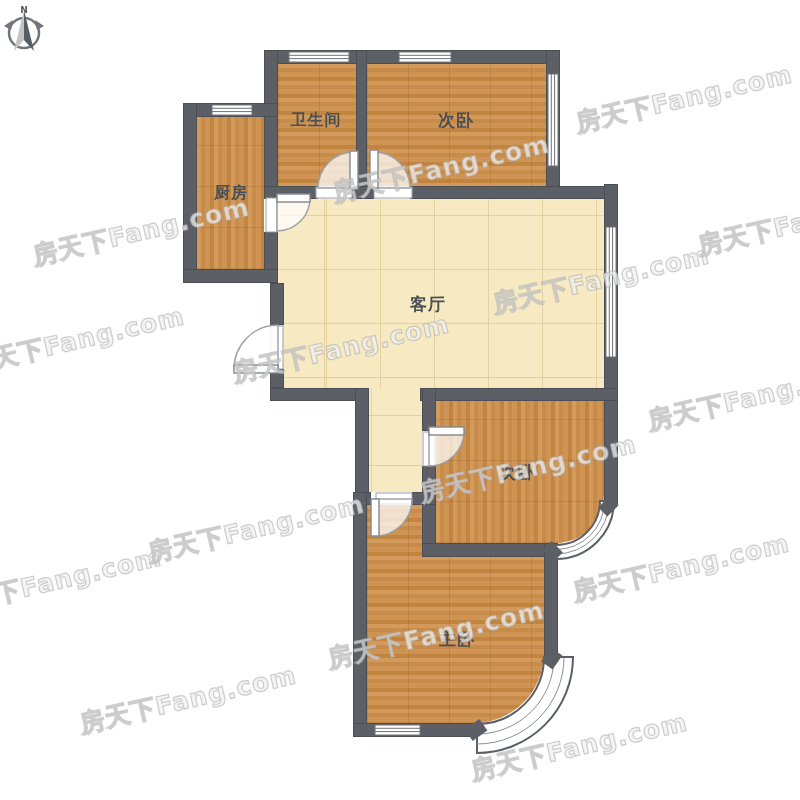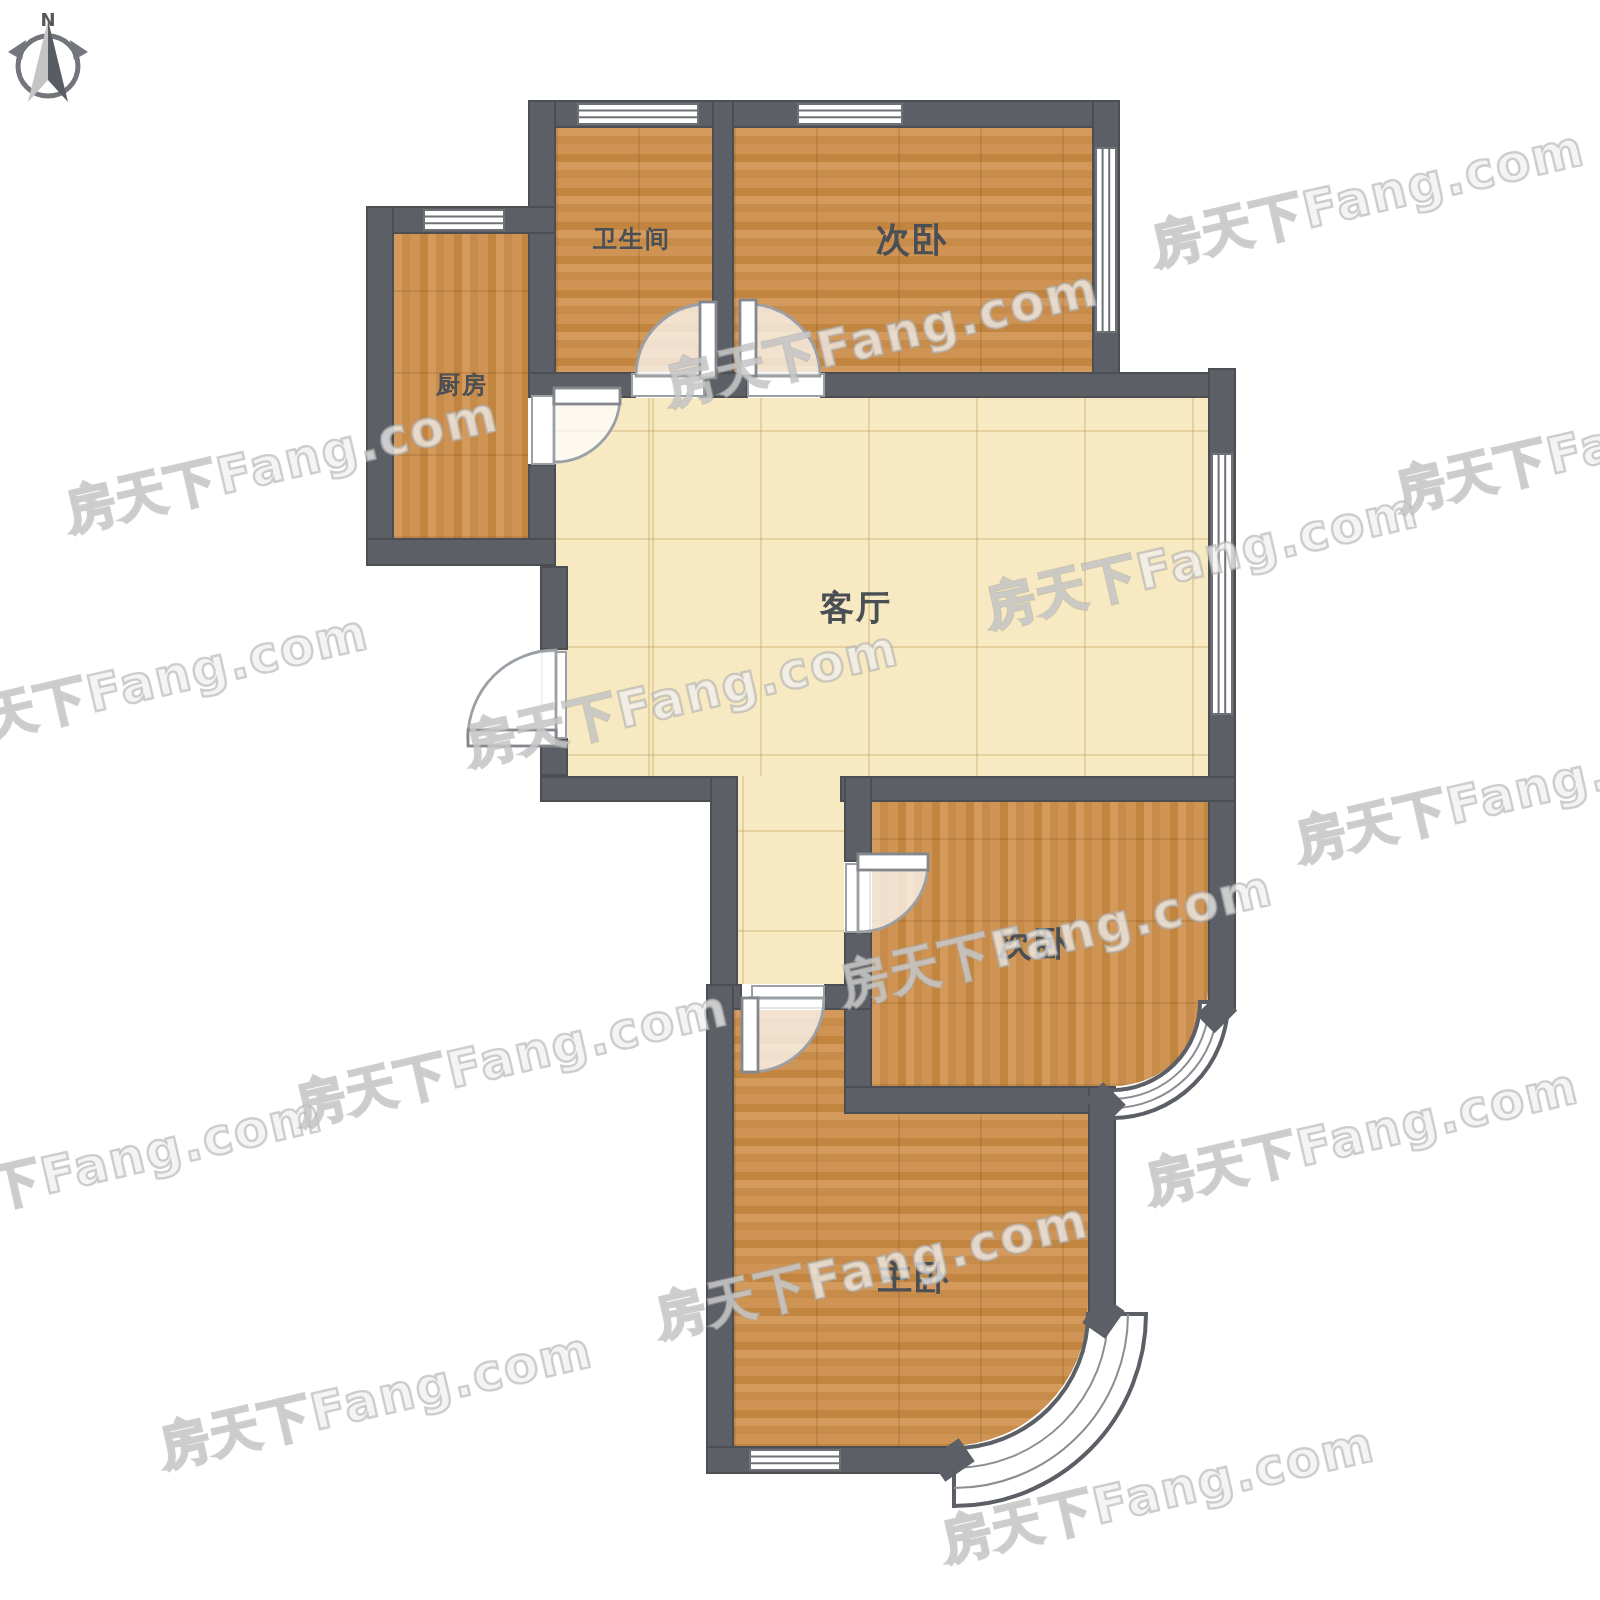--- a/index.html
+++ b/index.html
@@ -28,21 +28,21 @@
     background-color:#f7e9c1;
     background-image:
       repeating-linear-gradient(90deg, rgba(190,150,80,0.30) 0 1px, transparent 1px 54px),
       repeating-linear-gradient(0deg, rgba(190,150,80,0.30) 0 1px, transparent 1px 54px);
   }
   .room-label{
     position:absolute;z-index:4;transform:translate(-50%,-50%);
     font-weight:bold;font-size:17px;color:#4a4f55;white-space:nowrap;
     letter-spacing:1px;
   }
-  .room-label.small{font-size:12px;}
+  .room-label.small{font-size:16px;}
   .wm{
     position:absolute;z-index:5;white-space:nowrap;
     font-weight:bold;font-size:25px;letter-spacing:1px;
     color:rgba(255,255,255,0.62);
     -webkit-text-stroke:1.2px rgba(172,172,172,0.55);
     text-shadow:0 0 1px rgba(170,170,170,0.35);
     transform:rotate(-13deg);
     pointer-events:none;
   }
   svg.overlay{position:absolute;left:0;top:0;z-index:3;pointer-events:none;}

